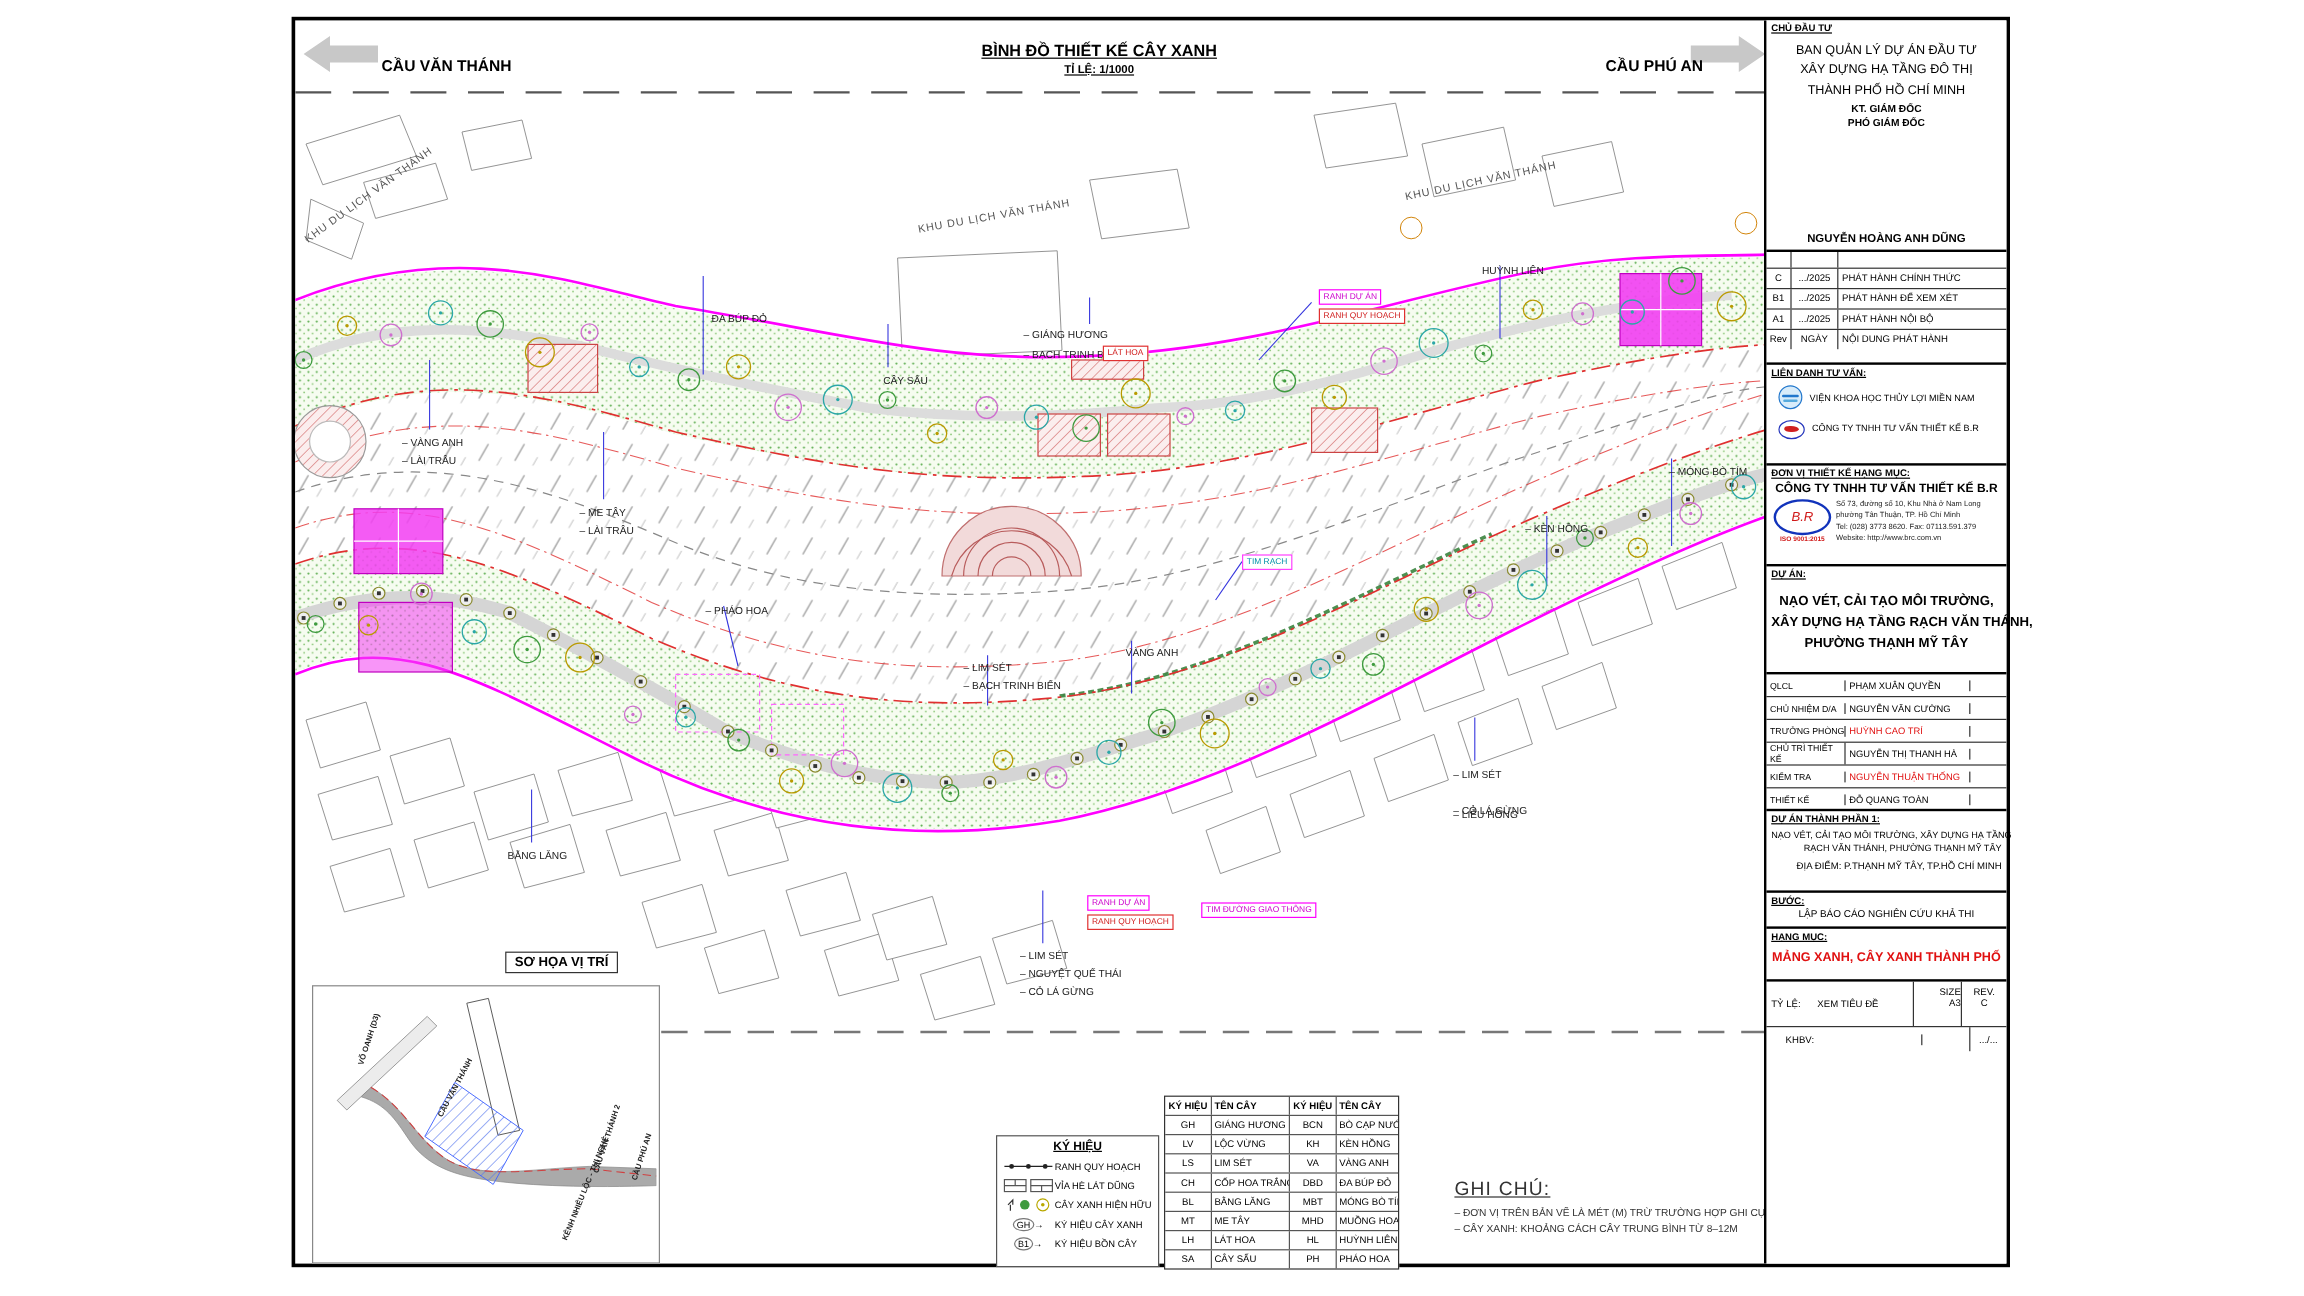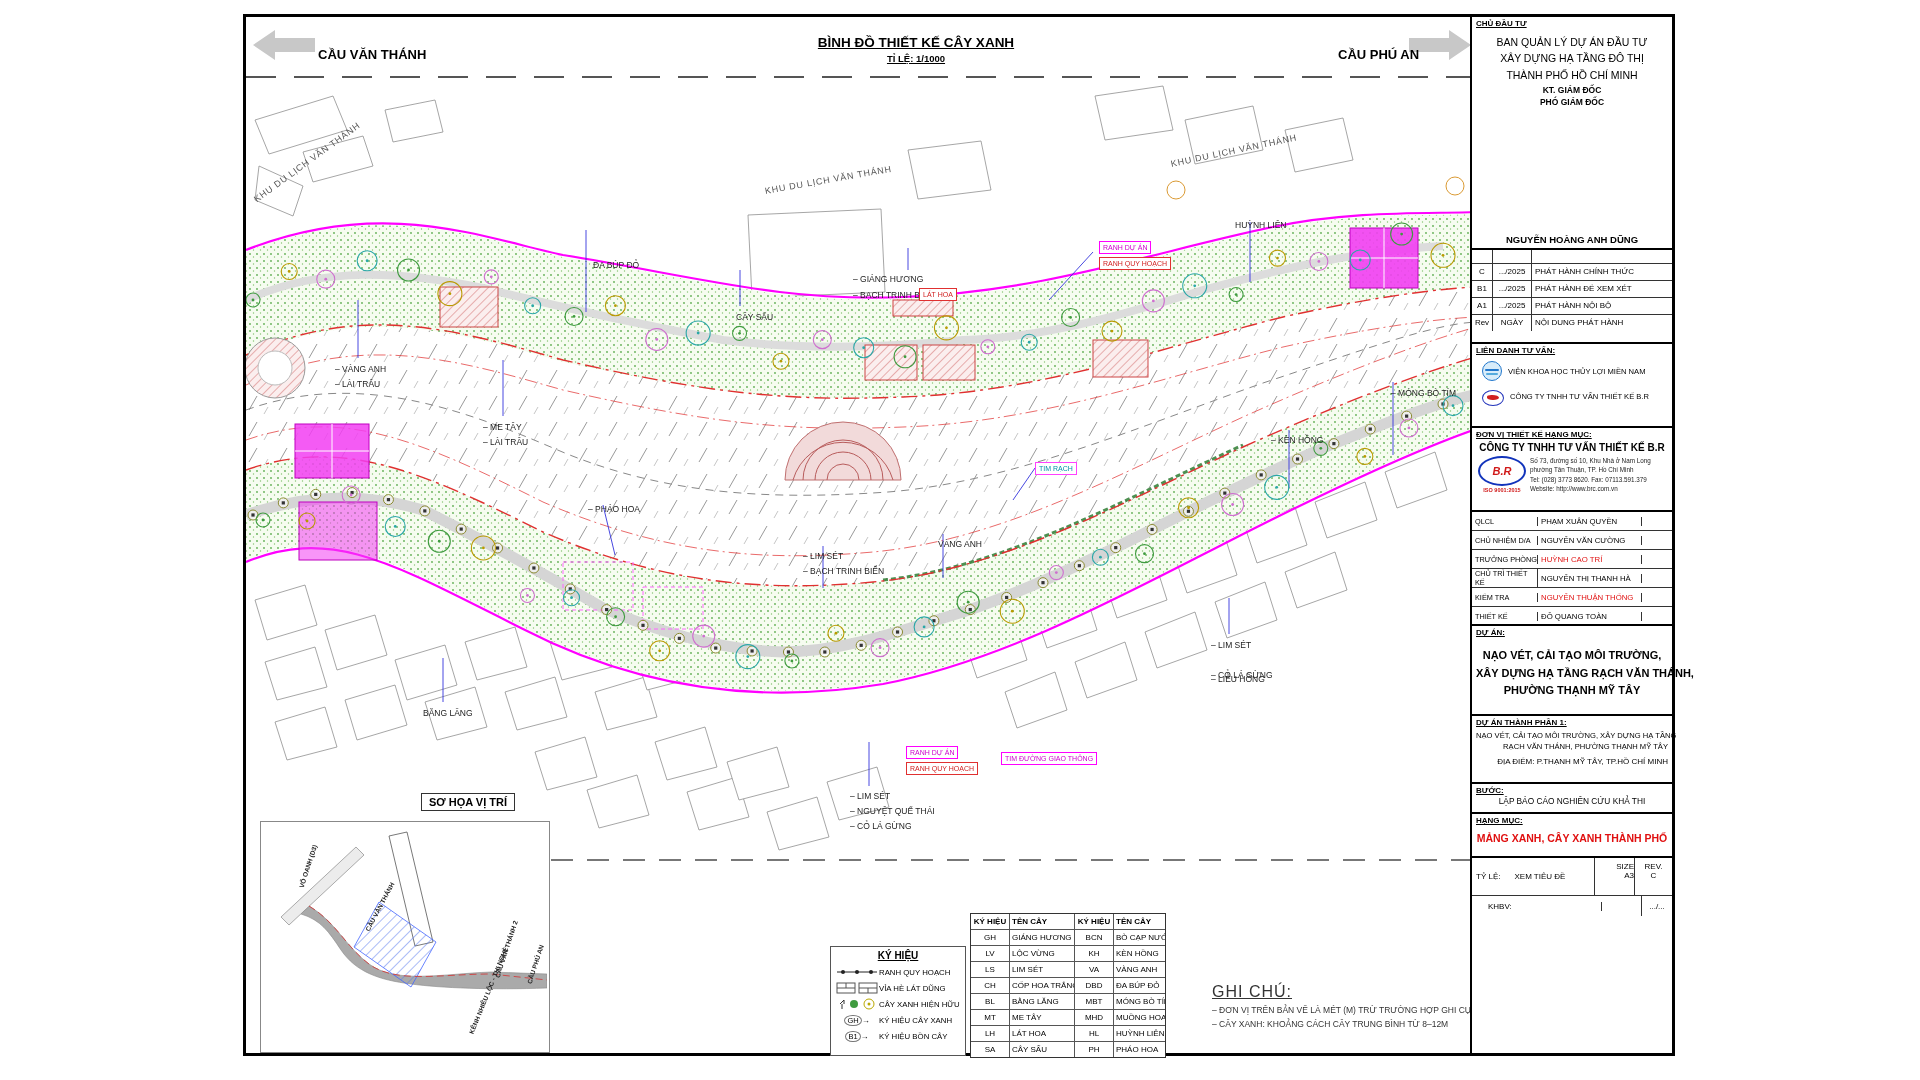--- a/index.html
+++ b/index.html
@@ -43,21 +43,21 @@
   
   .inset-title{position:absolute;left:175px;top:776px;border:1px solid #333;background:#fff;
                font-weight:bold;font-size:11px;padding:2px 7px;}
   .inset{position:absolute;left:14px;top:804px;width:288px;height:230px;border:1px solid #888;background:#fff;}
   .ilab{position:absolute;font-size:6.5px;font-weight:bold;color:#222;white-space:nowrap;transform-origin:0 50%;}
   
   .tblock{position:absolute;right:0;top:0;bottom:0;width:202px;border-left:2px solid #000;
           background:#fff;box-sizing:border-box;font-size:8px;}
   .sec{border-bottom:2px solid #000;position:relative;box-sizing:border-box;padding:2px 4px;}
   .h-ul{font-size:8px;font-weight:bold;text-decoration:underline;}
-  .owner{height:233px;}
+  .owner{height:193px;}
   .owner .olines{margin-top:6px;text-align:center;font-size:10.5px;line-height:1.55;}
   .owner .orole{text-align:center;font-weight:bold;font-size:8.5px;margin-top:2px;}
   .owner .osign{position:absolute;bottom:3px;left:0;right:0;text-align:center;font-weight:bold;font-size:9.5px;}
   .rev{height:94px;padding:0;}
   .rrow{display:flex;border-top:1px solid #333;height:16px;line-height:16px;}
   .rrow:first-child{border-top:none;height:13px;}
   .rr0{width:20px;text-align:center;border-right:1px solid #333;flex:none;}
   .rr1{width:38px;text-align:center;border-right:1px solid #333;flex:none;}
   .rr2{flex:1;padding-left:3px;white-space:nowrap;}
   .consort{height:84px;}
@@ -66,21 +66,21 @@
   .clogo.g{border:1.5px solid #2277cc;border-radius:50%;width:18px;height:18px;background:#d8ecfa;}
   .clogo.g:before{content:"";position:absolute;left:2px;right:2px;top:7px;height:2px;background:#2277cc;border-radius:2px;}
   .clogo.g:after{content:"";position:absolute;left:3px;right:3px;top:11px;height:1.5px;background:#55aadd;border-radius:2px;}
   .clogo.b{border:1.5px solid #2233bb;border-radius:50%;width:20px;height:14px;margin-top:3px;background:#fff;}
   .clogo.b:before{content:"";position:absolute;left:4px;top:4px;width:12px;height:5px;background:#d02020;border-radius:40% 60% 50% 50%;}
   .design{height:84px;}
   .design .dcomp{text-align:center;font-weight:bold;font-size:10px;margin-top:3px;white-space:nowrap;}
   .brline{display:flex;margin-top:3px;}
   .brlogo{width:52px;flex:none;text-align:center;}
   .brlogo .oval{width:44px;height:26px;border:2px solid #1133bb;border-radius:50%;margin:0 auto;
-                display:flex;align-items:center;justify-content:center;color:#d01818;font-weight:bold;
+                display:flex;align-items:center;justify-content:center;color:#d01818;font-weight:normal;
                 font-style:italic;font-size:11px;}
   .brlogo .iso{color:#d01818;font-size:5.5px;font-weight:bold;margin-top:1px;}
   .addr{flex:1;font-size:6.3px;line-height:1.5;color:#222;padding-left:2px;}
   .director{height:114px;}
   .director .drole{text-align:center;font-size:9px;margin-top:2px;}
   .director .dname{position:absolute;bottom:3px;left:0;right:0;text-align:center;font-size:8.5px;}
   .staff{height:114px;padding:0;}
   .srow{display:flex;border-top:1px solid #333;height:18px;align-items:center;}
   .srow:first-child{border-top:none;}
   .sr0{width:62px;padding-left:3px;border-right:1px solid #333;flex:none;font-size:7.3px;}
@@ -698,60 +698,60 @@
             <div class="iso">ISO 9001:2015</div>
           </div>
           <div class="addr" id="company-address">
               <div>Số 73, đường số 10, Khu Nhà ở Nam Long</div>
               <div>phường Tân Thuận, TP. Hồ Chí Minh</div>
               <div>Tel: (028) 3773 8620. Fax: 07113.591.379</div>
               <div>Website: http://www.brc.com.vn</div>
             </div>
         </div>
       </div>
-      <div class="sec staff" id="staff-table">
-          <div class="srow">
-            <div class="sr0">QLCL</div>
-            <div class="sr1">PHẠM XUÂN QUYỀN</div>
-            <div class="sr2"></div>
-          </div>
-          <div class="srow">
-            <div class="sr0">CHỦ NHIỆM D/A</div>
-            <div class="sr1">NGUYỄN VĂN CƯỜNG</div>
-            <div class="sr2"></div>
-          </div>
-          <div class="srow">
-            <div class="sr0">TRƯỞNG PHÒNG</div>
-            <div class="sr1 redname">HUỲNH CAO TRÍ</div>
-            <div class="sr2"></div>
-          </div>
-          <div class="srow">
-            <div class="sr0">CHỦ TRÌ THIẾT KẾ</div>
-            <div class="sr1">NGUYỄN THỊ THANH HÀ</div>
-            <div class="sr2"></div>
-          </div>
-          <div class="srow">
-            <div class="sr0">KIỂM TRA</div>
-            <div class="sr1 redname">NGUYỄN THUẬN THỐNG</div>
-            <div class="sr2"></div>
-          </div>
-          <div class="srow">
-            <div class="sr0">THIẾT KẾ</div>
-            <div class="sr1">ĐỖ QUANG TOÀN</div>
-            <div class="sr2"></div>
-          </div>
-        </div>
       <div class="sec project">
         <div class="h-ul">DỰ ÁN:</div>
         <div class="pname">
           <div>NẠO VÉT, CẢI TẠO MÔI TRƯỜNG,</div>
           <div>XÂY DỰNG HẠ TẦNG RẠCH VĂN THÁNH,</div>
           <div>PHƯỜNG THẠNH MỸ TÂY</div>
         </div>
       </div>
+      <div class="sec staff" id="staff-table">
+          <div class="srow">
+            <div class="sr0">QLCL</div>
+            <div class="sr1">PHẠM XUÂN QUYỀN</div>
+            <div class="sr2"></div>
+          </div>
+          <div class="srow">
+            <div class="sr0">CHỦ NHIỆM D/A</div>
+            <div class="sr1">NGUYỄN VĂN CƯỜNG</div>
+            <div class="sr2"></div>
+          </div>
+          <div class="srow">
+            <div class="sr0">TRƯỞNG PHÒNG</div>
+            <div class="sr1 redname">HUỲNH CAO TRÍ</div>
+            <div class="sr2"></div>
+          </div>
+          <div class="srow">
+            <div class="sr0">CHỦ TRÌ THIẾT KẾ</div>
+            <div class="sr1">NGUYỄN THỊ THANH HÀ</div>
+            <div class="sr2"></div>
+          </div>
+          <div class="srow">
+            <div class="sr0">KIỂM TRA</div>
+            <div class="sr1 redname">NGUYỄN THUẬN THỐNG</div>
+            <div class="sr2"></div>
+          </div>
+          <div class="srow">
+            <div class="sr0">THIẾT KẾ</div>
+            <div class="sr1">ĐỖ QUANG TOÀN</div>
+            <div class="sr2"></div>
+          </div>
+        </div>
       <div class="sec component">
         <div class="h-ul">DỰ ÁN THÀNH PHẦN 1:</div>
         <div class="cl cl0">NẠO VÉT, CẢI TẠO MÔI TRƯỜNG, XÂY DỰNG HẠ TẦNG</div>
         <div class="cl">RẠCH VĂN THÁNH, PHƯỜNG THẠNH MỸ TÂY</div>
         <div class="cl addr2">ĐỊA ĐIỂM: P.THẠNH MỸ TÂY, TP.HỒ CHÍ MINH</div>
       </div>
       <div class="sec phase">
         <div class="h-ul">BƯỚC:</div>
         <div class="pv">LẬP BÁO CÁO NGHIÊN CỨU KHẢ THI</div>
       </div>

